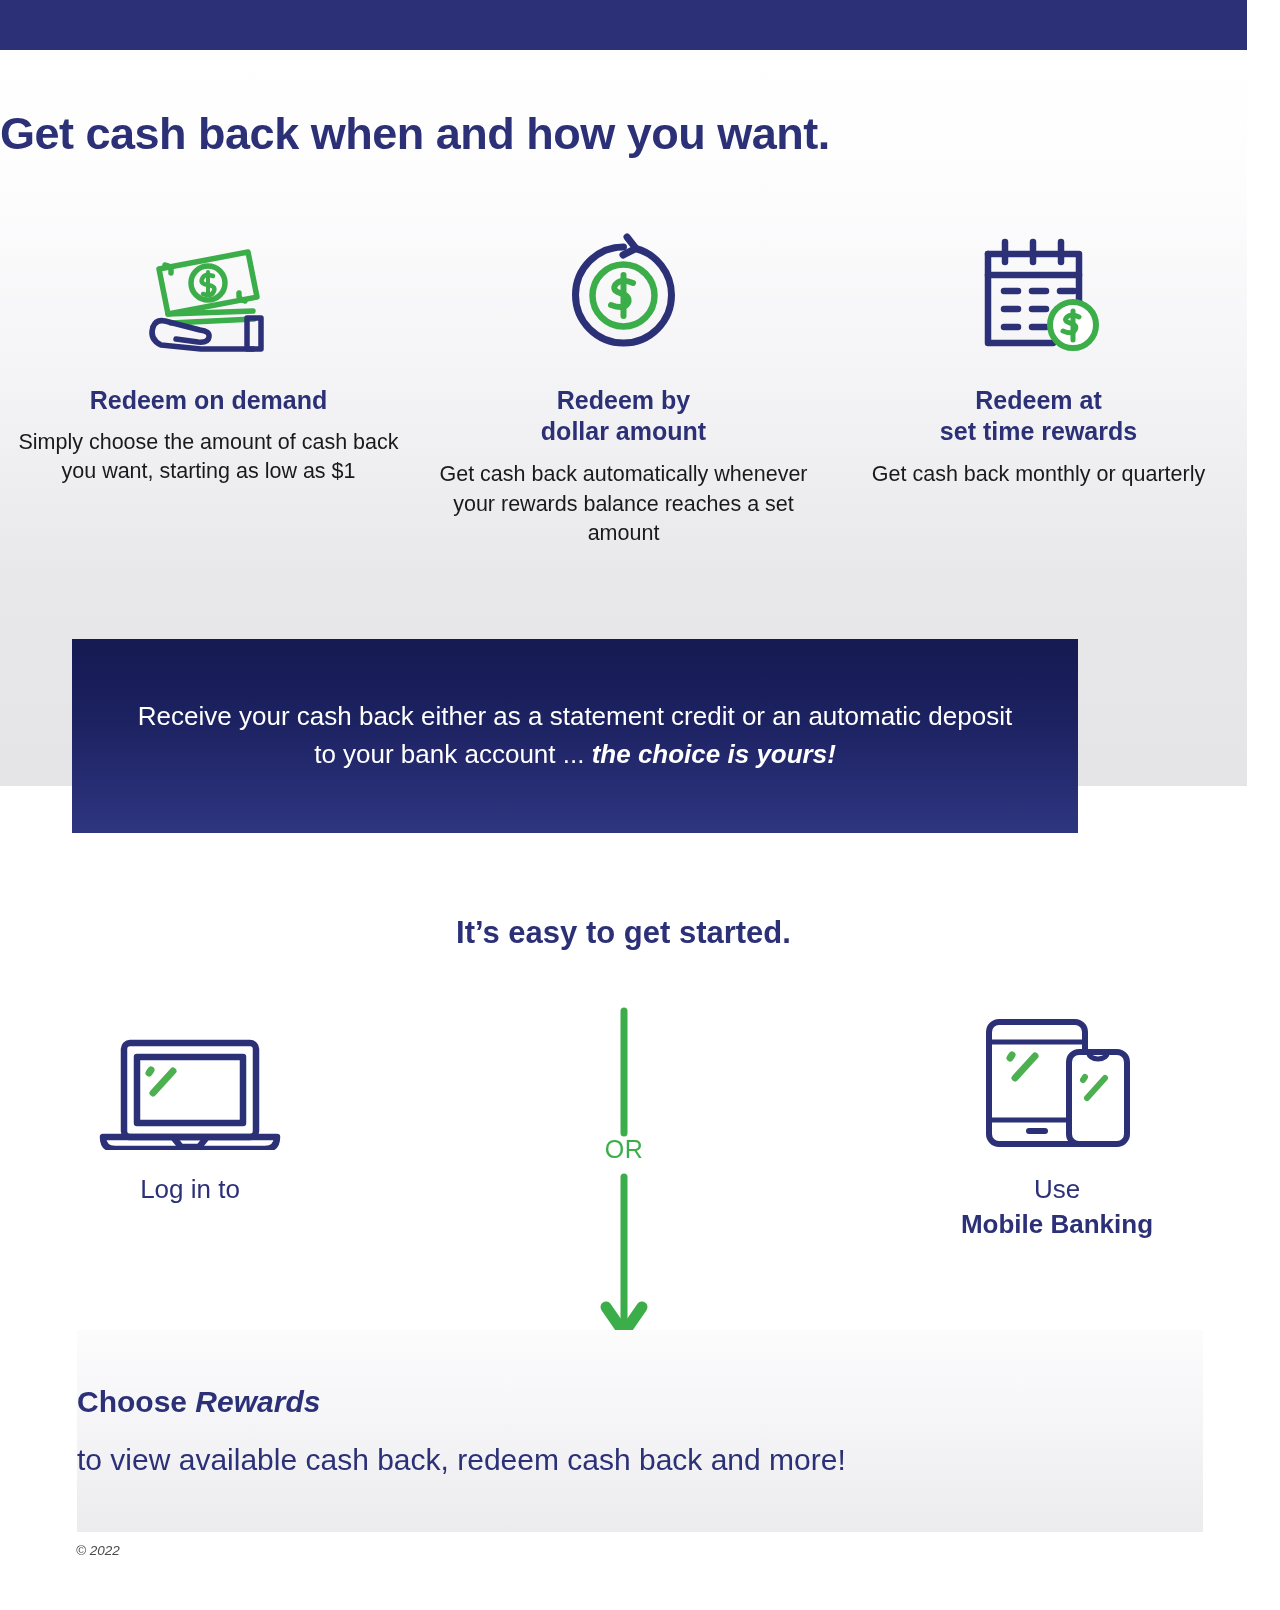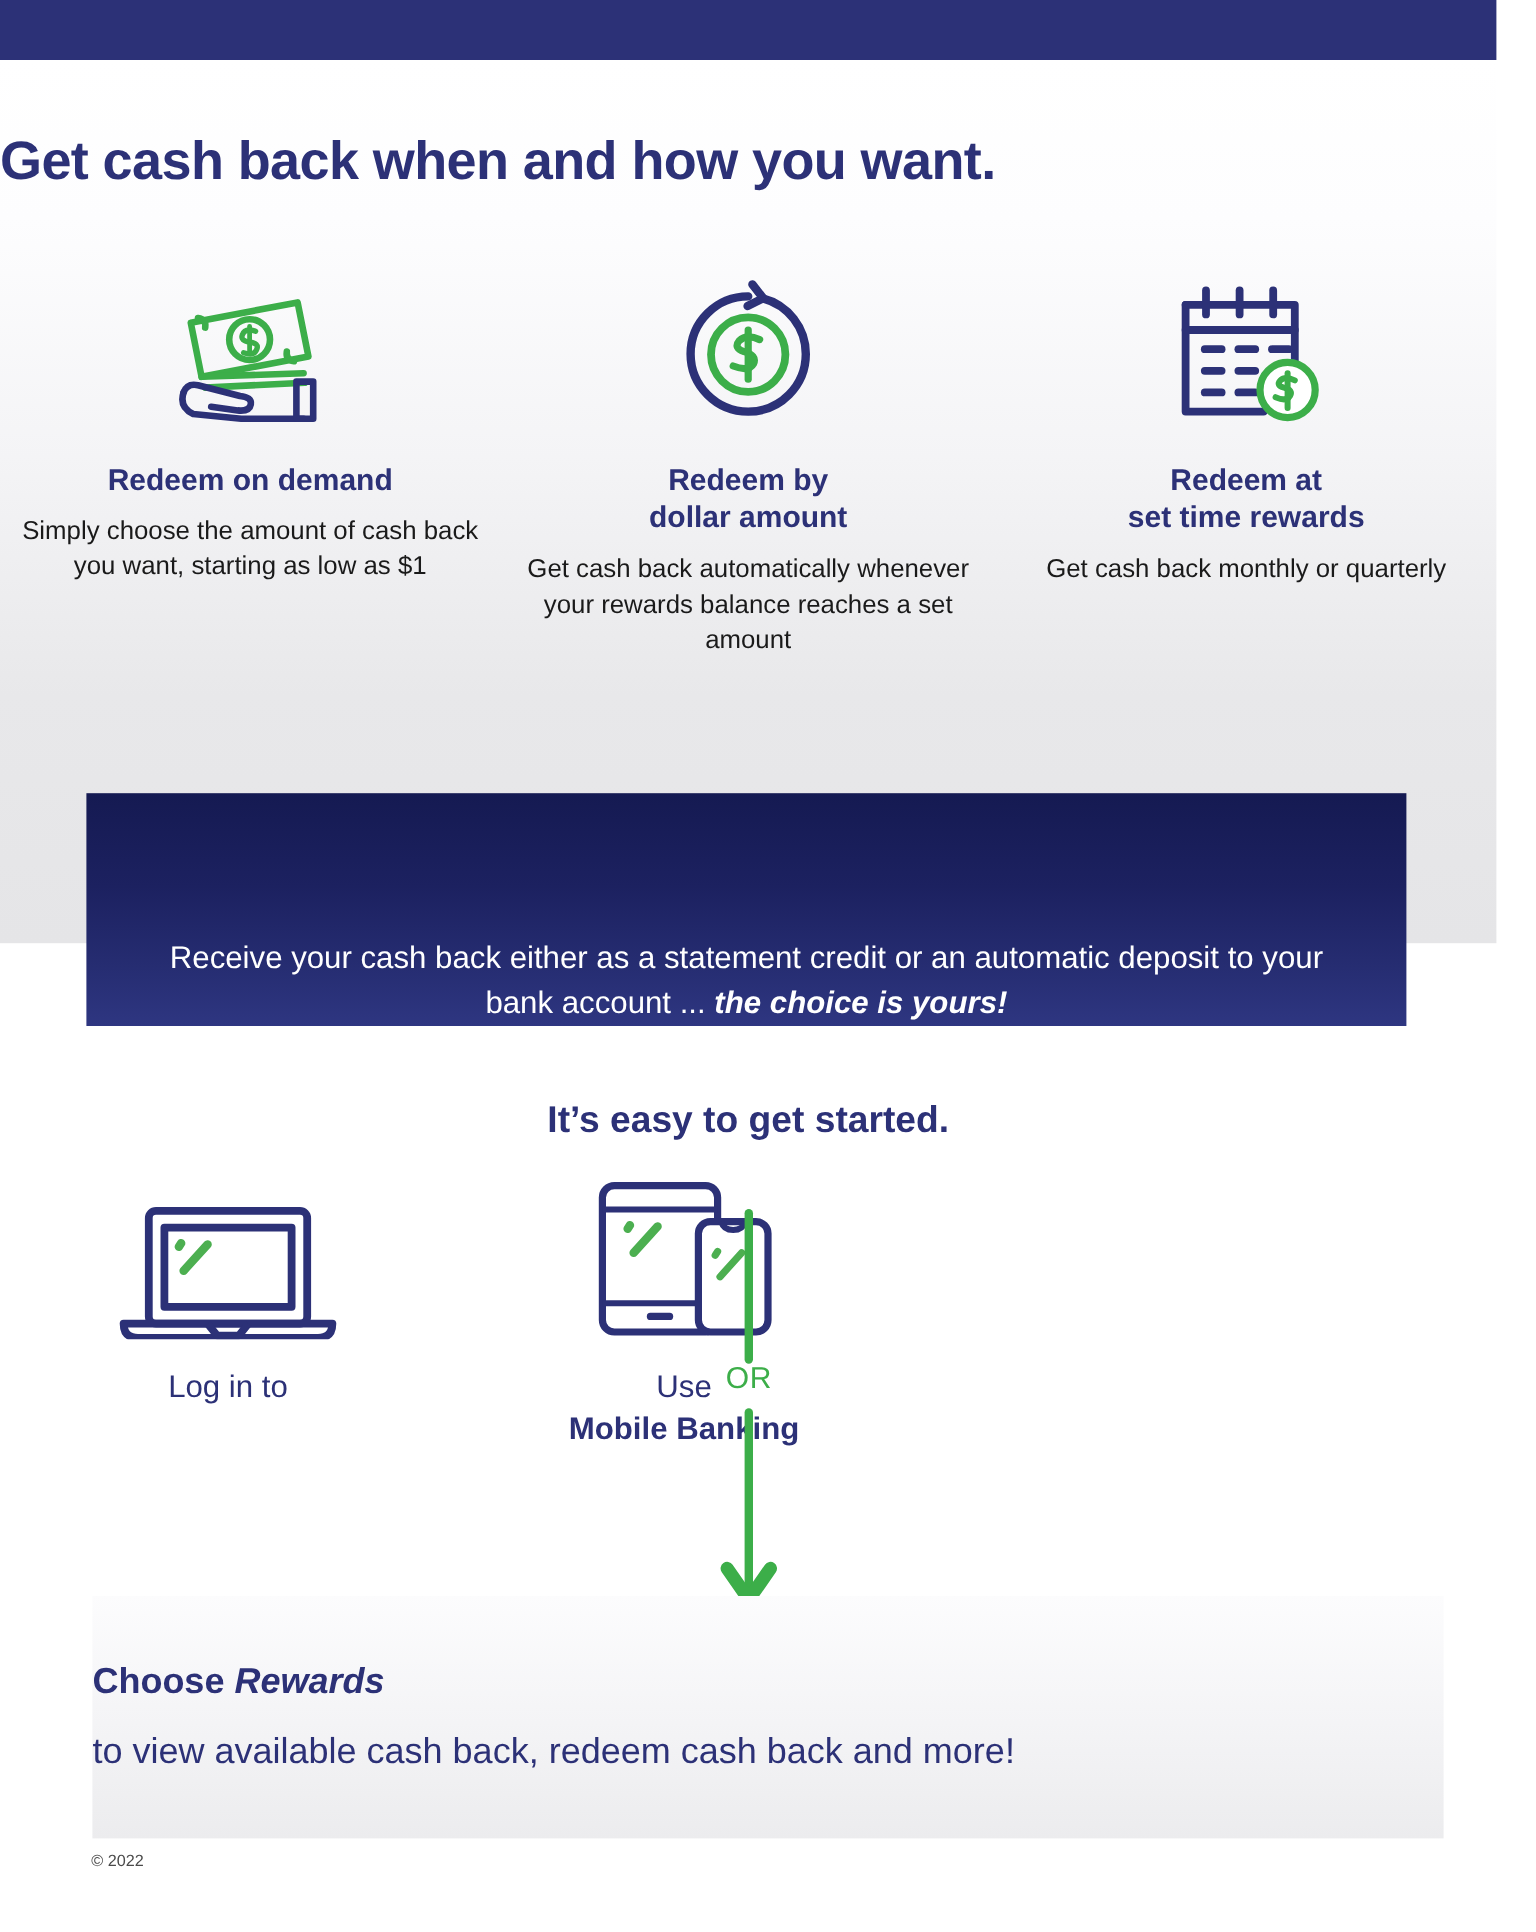--- a/index.html
+++ b/index.html
@@ -46,40 +46,40 @@
     font-size:25px; font-weight:bold; color:#2c3177; line-height:1.22;
   }
   .feature p {
     margin-top:12px;
     font-size:21.5px; color:#1a1a1a; line-height:1.38;
   }
   .feature.col2 p, .feature.col3 p { margin-top:14px; }
 
   
   .banner {
-    position:absolute; left:72px; top:661px; width:1100px; height:194px;
+    position:absolute; left:72px; top:639px; width:1006px; height:194px;
     background:linear-gradient(to bottom,#151a52 0%,#1c2160 40%,#262d72 75%,#2e3681 100%);
-    display:flex; align-items:flex-end; justify-content:center;
+    display:flex; align-items:center; justify-content:center;
   }
   .banner p {
     color:#ffffff; font-size:26px; line-height:1.45; text-align:center;
     padding:0 60px;
   }
   .banner p b { font-weight:bold; font-style:italic; }
 
   
   .started {
     position:absolute; left:0; top:915px; width:1247px;
     text-align:center; font-size:31px; font-weight:bold; color:#2c3177;
   }
 
   
   .options {
-    position:absolute; left:0; top:976px; width:1247px;
-    display:flex; justify-content:flex-start; align-items:flex-start;
+    position:absolute; left:0; top:1010px; width:1247px;
+    display:flex; justify-content:space-between; align-items:flex-start;
   }
   .option { width:380px; text-align:center; }
   .option .iconwrap { height:140px; display:flex; align-items:flex-end; justify-content:center; }
   .option .lbl { margin-top:22px; font-size:26px; color:#2c3177; line-height:1.35; }
   .option .lbl .strong { display:block; font-weight:bold; }
 
   
   .connector {
     position:absolute; left:566px; top:1005px; width:116px; height:345px;
   }
@@ -93,21 +93,21 @@
     position:absolute; left:77px; top:1330px; width:1126px; height:202px;
     background:linear-gradient(to bottom,#fcfcfd 0%,#f6f6f8 40%,#ececee 100%);
     display:flex; flex-direction:column; justify-content:center;
   }
   .bottombox .l1 { font-size:30px; font-weight:bold; color:#2c3177; }
   .bottombox .l1 i { font-style:italic; }
   .bottombox .l2 { margin-top:24px; font-size:30px; color:#2c3177; }
 
   .copyright {
     position:absolute; left:76px; top:1543px;
-    font-size:13.5px; color:#4a4a4a;
+    font-size:13.5px; color:#4a4a4a;font-style:italic;
   }
 </style>
 </head>
 <body>
 
 <div class="page">
 
   <div class="topbar"></div>
   <div class="upper-bg"></div>
 

